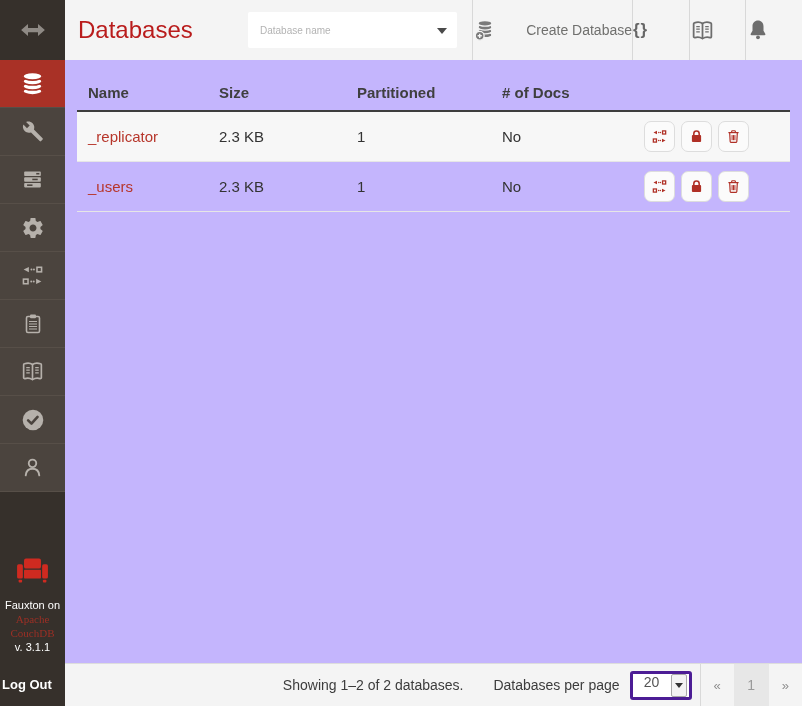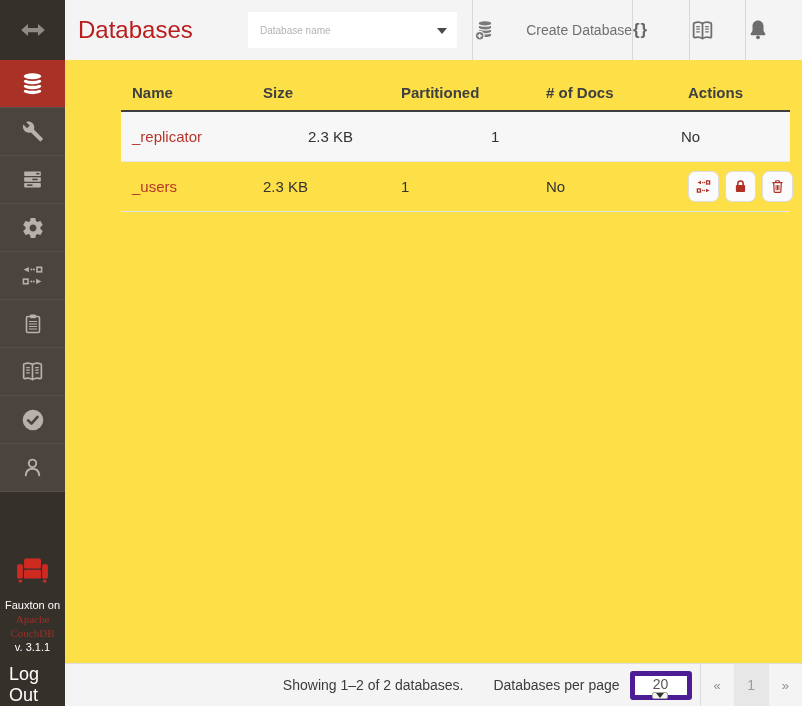--- a/index.html
+++ b/index.html
@@ -17,22 +17,22 @@
     height:48px; background:#4b443e; border-bottom:1px solid #574f48;
     display:flex; align-items:center; justify-content:center; color:#b6b1ab; cursor:pointer;
   }
   .sb-item.active { background:#a93126; color:#ffffff; }
   .sb-branding { position:absolute; bottom:52px; left:0; right:0; text-align:center; }
   .sb-branding .logo { display:flex; justify-content:center; margin-bottom:12px; }
   .sb-branding .line { font-size:11px; line-height:14px; color:#ffffff; }
   .sb-branding .line.red { color:#9c2f25; cursor:pointer;font-family:Liberation Serif, serif; }
   .sb-logout {
     position:absolute; bottom:0; left:0; right:0; height:43px;
-    display:flex; align-items:center; padding-left:9px;
-    color:#ffffff; font-size:18px; font-weight:normal; cursor:pointer;
+    display:flex; align-items:center; padding-left:2px;
+    color:#ffffff; font-size:13px; font-weight:bold; cursor:pointer;
   }
 
   
   .topbar { position:absolute; left:65px; top:0; right:0; height:60px; background:#f4f4f4; }
   .page-title { position:absolute; left:13px; top:0; line-height:60px; font-size:24px; color:#b91c1c; }
   .db-filter { position:absolute; left:183px; top:12px; width:209px; height:36px; }
   .db-filter input {
     width:100%; height:100%; border:none; background:#fff; border-radius:2px;
     padding:0 28px 0 12px; font-size:10px; color:#737373; outline:none;
     font-family:"Liberation Sans","DejaVu Sans",sans-serif;
@@ -45,52 +45,52 @@
   .topbar .vdiv { position:absolute; top:0; bottom:0; width:1px; background:#d8d8d8; }
   .vdiv.d1{left:407px;} .vdiv.d2{left:567px;} .vdiv.d3{left:624px;} .vdiv.d4{left:680px;}
   .top-cell { position:absolute; top:0; height:60px; display:flex; align-items:center; justify-content:space-between; cursor:pointer; color:#6d6d6d; }
   .cell-create { left:408px; width:159px; gap:9px; }
   .cell-create .lbl { font-size:14px; color:#70706e; }
   .cell-json  { left:568px; width:56px; font-size:17px; font-weight:bold; color:#666; letter-spacing:1px; }
   .cell-book  { left:625px; width:55px; }
   .cell-bell  { left:681px; width:56px; }
 
   
-  .content { position:absolute; left:65px; top:60px; right:0; bottom:43px; background:#fde047;padding-left:44px; }
+  .content { position:absolute; left:65px; top:60px; right:0; bottom:43px; background:#c4b5fd; }
   .db-table { margin:24px 12px 0 12px; }
   .t-head {
     display:grid; grid-template-columns:142px 138px 145px 142px 1fr;
     border-bottom:2px solid #3e3e3e; padding-bottom:9px;
   }
   .t-head .th { font-size:15px; font-weight:bold; color:#3f3f3f; }
   .t-head .th:first-child { padding-left:11px; }
   .t-row {
     display:grid; grid-template-columns:142px 138px 145px 142px 1fr;
     height:50px; align-items:center; border-bottom:1px solid #e6e6e6; font-size:15px; color:#333;
   }
-  .t-row.odd { background:#f7f7f7;gap:45px; }
+  .t-row.odd { background:#f7f7f7; }
   .t-row .td:first-child { padding-left:11px; }
   .db-link { color:#b7362b; cursor:pointer; }
   .actions { display:flex; gap:6px; }
   .action-btn {
     width:31px; height:31px; border:1px solid #ddd; border-radius:7px; background:#fbfbfb;
     display:flex; align-items:center; justify-content:center; color:#b03026; cursor:pointer;
   }
 
   
   .footerbar {
     position:absolute; left:65px; right:0; bottom:0; height:43px; background:#f4f4f4;
     border-top:1px solid #ddd; display:flex; align-items:center; justify-content:flex-end;
     font-size:14px; color:#3c3c3c;
   }
   .summary { margin-right:30px; }
   .perpage-label { margin-right:10px; }
   .fake-select {
-    width:62px; height:29px; background:#fff; border:5px solid #4c1d95; border-radius:3px;
-    display:flex; align-items:center; cursor:pointer; margin-right:8px;flex-direction:column;
+    width:62px; height:29px; background:#fff; border:3px solid #4c1d95; border-radius:3px;
+    display:flex; cursor:pointer; margin-right:8px;
   }
   .fake-select .val { flex:1; text-align:center; font-size:14px; color:#555; }
   .fake-select .sel-btn {
     width:16px; height:23px; margin-right:2px; border:1px solid #a8a8a8; border-radius:2px;
     background:#f3f3f3; display:flex; align-items:center; justify-content:center;
   }
   .fake-select .sel-caret {
     width:0; height:0; border-left:4px solid transparent; border-right:4px solid transparent; border-top:5px solid #333;
   }
   .footerbar .vdiv { width:1px; height:43px; background:#d9d9d9; }
@@ -287,21 +287,20 @@
   </div>
 </div>
 
 <div class="content">
   <div class="db-table">
     <div class="t-head">
       <div class="th">Name</div>
       <div class="th">Size</div>
       <div class="th">Partitioned</div>
       <div class="th"># of Docs</div>
-      <div class="th">Actions</div>
     </div>
 
     <div class="t-row odd">
       <div class="td"><span class="db-link">_replicator</span></div>
       <div class="td">2.3 KB</div>
       <div class="td">1</div>
       <div class="td">No</div>
       <div class="td actions">
         <div class="action-btn">
           <span>

